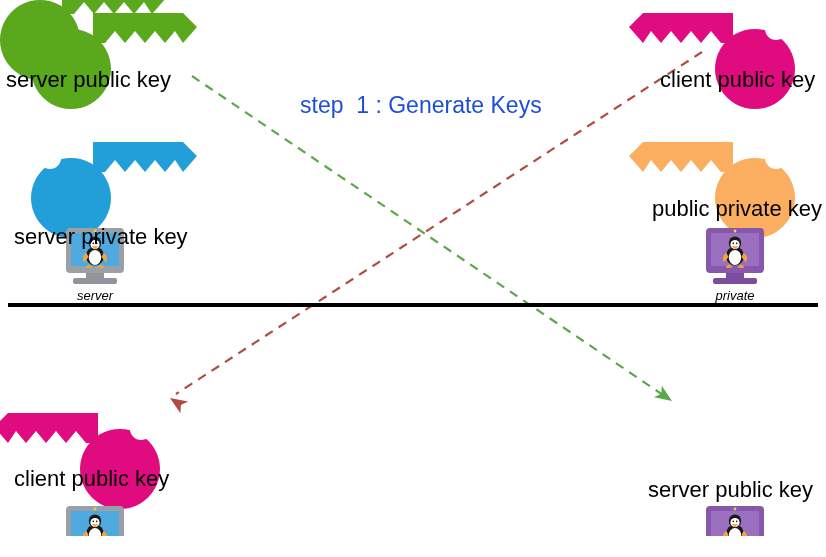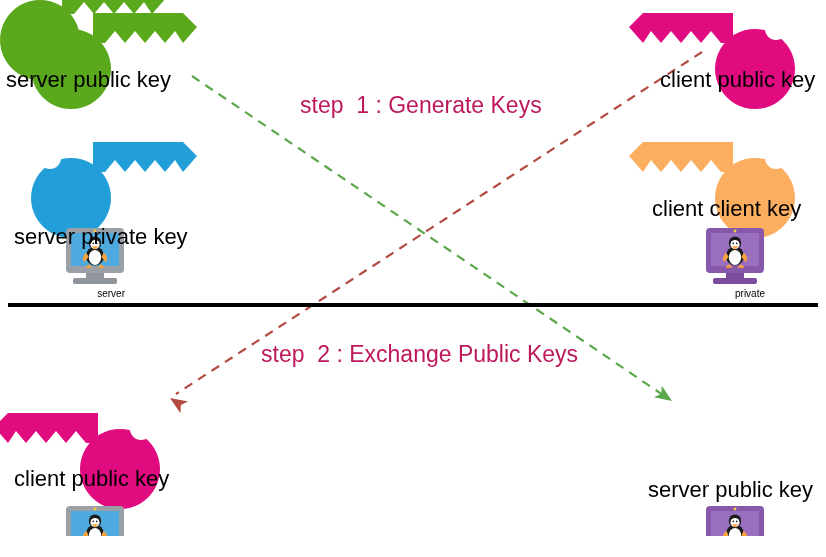--- a/index.html
+++ b/index.html
@@ -29,32 +29,33 @@
     font-family: "Liberation Sans", sans-serif;
     font-size: 22px;
     color: #000000;
     white-space: pre;
     line-height: 1;
   }
   .step-label {
     position: absolute;
     font-family: "Liberation Sans", sans-serif;
     font-size: 23px;
-    color: #be185d;
+    color: #1d4ed8;
     white-space: pre;
     line-height: 1;
   }
   .host-label {
     position: absolute;
     font-family: "Liberation Sans", sans-serif;
-    font-size: 10px;
+    font-size: 13px;
     color: #000000;
     white-space: pre;
     line-height: 1;
-    text-align: right;
+    text-align: center;
+    font-style: italic;
   }
 </style>
 </head>
 <body>
 
 <div id="canvas">
 
   <svg id="svg-layer" viewBox="0 0 826 557" xmlns="http://www.w3.org/2000/svg">
 
     <defs>
@@ -226,27 +227,26 @@
     </g>
 
   </svg>
 
   <div class="label" style="left:6px; top:69px;">server public key</div>
 
   <div class="label" style="left:14px; top:198px;margin-top:28px;">server private key</div>
 
   <div class="label" style="left:660px; top:69px;">client public key</div>
 
-  <div class="label" style="left:652px; top:198px;">client client key</div>
+  <div class="label" style="left:652px; top:198px;">public private key</div>
 
   <div class="host-label" style="left:65px; top:289px; width:60px;">server</div>
 
   <div class="host-label" style="left:705px; top:289px; width:60px;">private</div>
 
   <div class="step-label" style="left:300px; top:94px;">step  1 : Generate Keys</div>
 
-  <div class="step-label" style="left:261px; top:343px;">step  2 : Exchange Public Keys</div>
 
   <div class="label" style="left:14px; top:468px;">client public key</div>
 
   <div class="label" style="left:648px; top:479px;">server public key</div>
 
 </div>
 
 </body></html>

